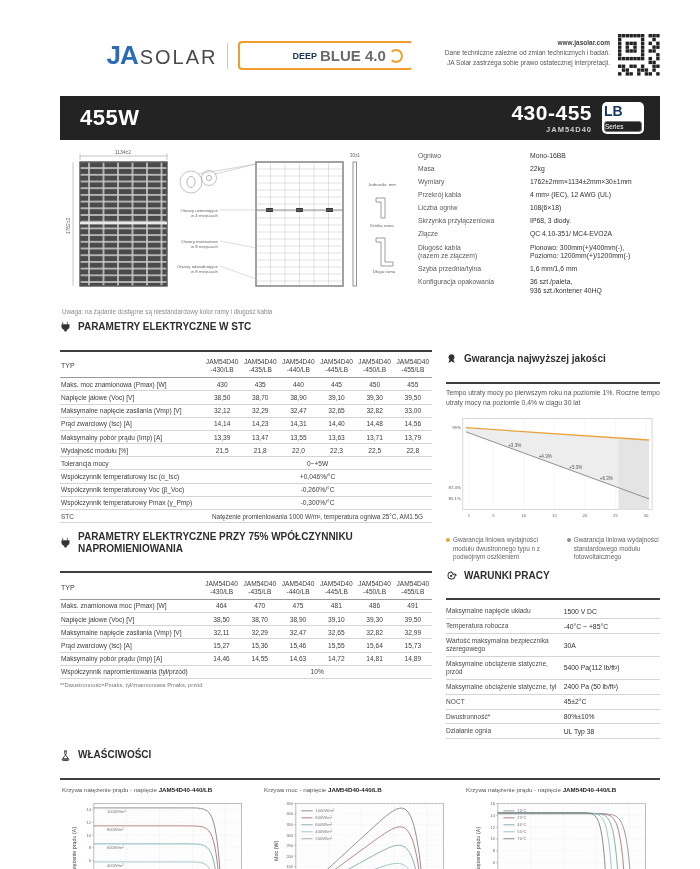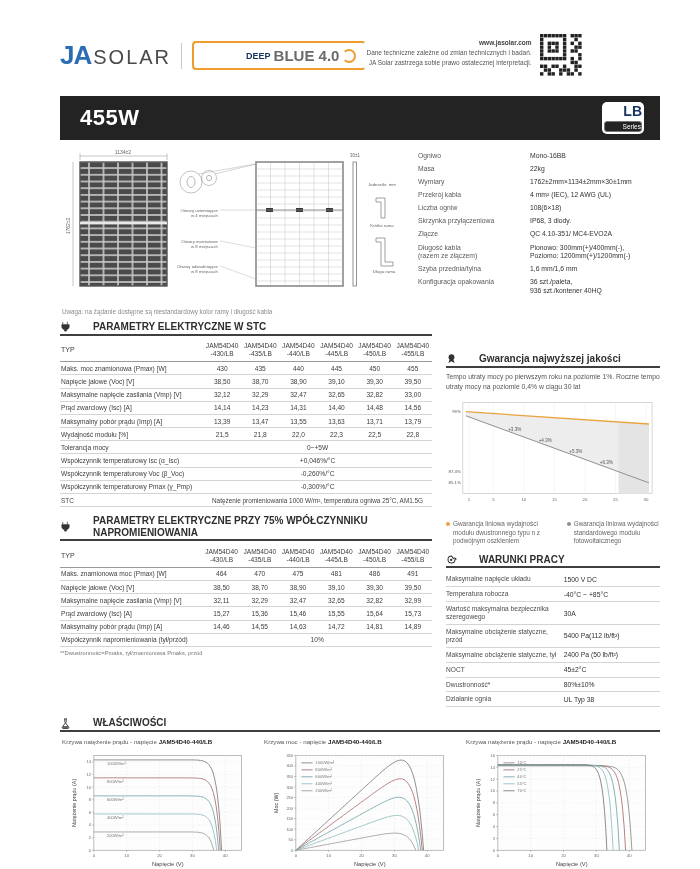--- a/index.html
+++ b/index.html
@@ -1,52 +1,52 @@
 <!DOCTYPE html>
 <html><head>
 <meta charset="utf-8">
 <style>
   html,body{margin:0;padding:0;background:#fff;}
   body{width:700px;height:869px;font-family:"Liberation Sans",sans-serif;color:#3c3c3c;position:relative;overflow:hidden;}
   .page{padding:34px 40px 0 60px;}
   
-  .hdr{display:flex;justify-content:flex-start;align-items:flex-start;height:52px;}
+  .hdr{display:flex;justify-content:flex-end;align-items:flex-start;height:52px;gap:32px;}
   .logo-row{display:flex;align-items:center;gap:10px;padding-top:6px;}
   .ja{font-size:26px;font-weight:bold;color:#2b6cb5;letter-spacing:-1px;}
   .solar{font-size:20px;color:#4a4a4a;letter-spacing:2px;margin-left:2px;}
   .logo-div{width:1px;height:26px;background:#c9c9c9;}
   .db-logo{position:relative;display:flex;align-items:center;gap:3px;padding:4px 8px;border:2px solid #f09d2e;border-radius:4px;border-right-color:transparent;}
   .db-deep{font-size:9px;font-weight:bold;color:#15355e;padding-left:44px;}
   .db-rest{font-size:15px;color:#6b6b6b;font-weight:bold;}
   .db-swirl{width:10px;height:10px;border:2px solid #f09d2e;border-radius:50%;border-left-color:transparent;}
   .hdr-right{display:flex;gap:8px;align-items:flex-start;}
   .hdr-texts{text-align:right;font-size:6.5px;line-height:1.55;color:#555;padding-top:4px;}
   .hdr-site{font-weight:bold;color:#444;}
   
   .banner{margin-top:10px;background:#232323;height:44px;display:flex;justify-content:space-between;align-items:center;padding:0 16px 0 20px;}
   .power{color:#fff;font-size:22px;font-weight:bold;letter-spacing:0.5px;}
   .banner-right{display:flex;align-items:center;gap:10px;}
   .range{color:#fff;font-size:21px;font-weight:bold;letter-spacing:0.5px;line-height:1;}
   .model{color:#cfcfcf;font-size:7.5px;font-weight:bold;text-align:right;margin-top:2px;letter-spacing:1px;}
-  .lb-badge{background:#fff;border-radius:5px;width:38px;text-align:right;padding:2px 2px;}
+  .lb-badge{background:#fff;border-radius:5px;width:38px;text-align:left;padding:2px 2px;}
   .lb-top{font-size:14px;font-weight:bold;color:#17335f;line-height:1.1;}
   .lb-bot{background:#232323;color:#fff;font-size:6.5px;border-radius:3px;margin-top:1px;padding:1px 0;border:1px solid #777;}
   
   .draw-row{display:flex;margin-top:8px;}
   .drawing{width:340px;height:158px;}
   .specs{flex:1;padding:4px 0 0 18px;}
   .spec-row{display:flex;margin-bottom:4.6px;}
   .spec-label{width:112px;font-size:6.8px;color:#5a5a5a;line-height:1.25;white-space:pre-line;}
   .spec-value{flex:1;font-size:6.8px;color:#333;line-height:1.25;white-space:pre-line;}
   .draw-note{font-size:6.3px;color:#8a8a8a;margin:2px 0 6px 2px;}
   
   .cols{display:flex;gap:14px;}
   .col-left{width:372px;}
   .col-right{flex:1;margin-top:32px;}
-  .sec-hdr{display:flex;align-items:center;gap:22px;border-bottom:2px solid #3f3f3f;padding-bottom:1px;margin-bottom:4px;}
+  .sec-hdr{display:flex;align-items:center;gap:7px;border-bottom:2px solid #3f3f3f;padding-bottom:17px;margin-bottom:4px;}
   .sec-title{font-size:10px;font-weight:bold;color:#2e2e2e;line-height:1.15;}
   .sec-icon{width:11px;height:11px;flex:0 0 auto;}
   table{border-collapse:collapse;width:100%;}
   th,td{font-size:6.6px;padding:2.6px 1px;border-bottom:1px solid #d4d4d4;color:#3c3c3c;}
   th{font-weight:normal;text-align:center;border-bottom:1px solid #9a9a9a;line-height:1.25;}
   th.typ{text-align:left;font-size:7px;}
   td.lbl{text-align:left;}
   td.val,td.ctr{text-align:center;}
   tr.note-row td{font-size:6.4px;color:#444;}
   .footnote{font-size:5.8px;color:#777;margin-top:3px;}
@@ -160,20 +160,24 @@
           <rect x="26.727272727272727" y="38.18181818181819" width="3.4181818181818184" height="3.4181818181818184" fill="#222"></rect>
           <rect x="30.545454545454547" y="38.18181818181819" width="3.4181818181818184" height="3.4181818181818184" fill="#222"></rect>
           <rect x="38.18181818181819" y="38.18181818181819" width="3.4181818181818184" height="3.4181818181818184" fill="#222"></rect>
         </svg>
     </div>
   </div>
 
   <div class="banner">
     <div class="power">455W</div>
     <div class="banner-right">
+      <div>
+        <div class="range">430-455</div>
+        <div class="model">JAM54D40</div>
+      </div>
       <div class="lb-badge">
         <div class="lb-top">LB</div>
         <div class="lb-bot">Series</div>
       </div>
     </div>
   </div>
 
   <div class="draw-row">
     <svg class="drawing" viewBox="0 0 340 158">
       <defs>

